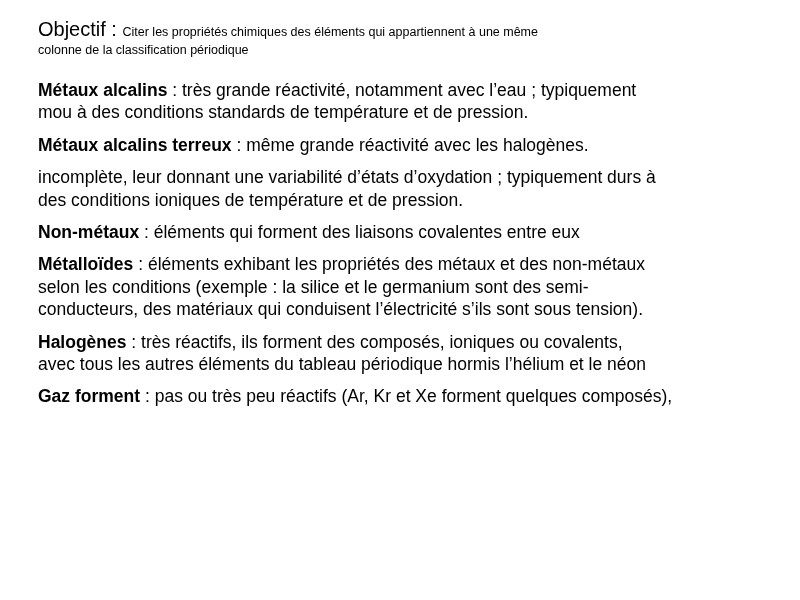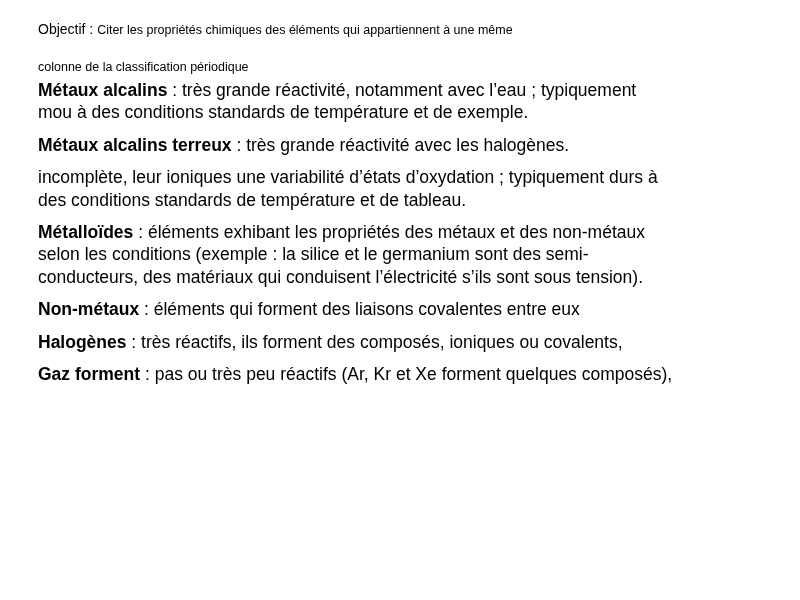--- a/index.html
+++ b/index.html
@@ -19,25 +19,24 @@
   }
   .objective {
     position: absolute;
     left: 38px;
     top: 20px;
     font-size: 12.5px;
     line-height: 18px;
     color: #000000;
   }
   .objective .obj-prefix {
-    font-size: 14px;
+    font-size: 20px;
   }
   .objective .obj-line2 {
     display: block;
-    margin-top: 19px;
   }
   .content {
     position: absolute;
     left: 38px;
     top: 79px;
     width: 748px;
   }
   .def {
     margin: 0 0 10px 0;
     font-size: 17.5px;
@@ -59,38 +58,39 @@
 
   <div class="objective">
     <span class="obj-prefix">Objectif : </span><span>Citer les propriétés chimiques des éléments qui appartiennent à une même</span>
     <span class="obj-line2">colonne de la classification périodique</span>
   </div>
 
   <div class="content">
 
   <p class="def">
         <span class="line"><strong class="term">Métaux alcalins</strong><span> : </span><span>très grande réactivité, notamment avec l’eau ; typiquement</span></span>
-        <span class="line">mou à des conditions standards de température et de exemple.</span>
+        <span class="line">mou à des conditions standards de température et de pression.</span>
       </p>
       <p class="def">
-        <span class="line"><strong class="term">Métaux alcalins terreux</strong><span> : </span><span>très grande réactivité avec les halogènes.</span></span>
+        <span class="line"><strong class="term">Métaux alcalins terreux</strong><span> : </span><span>même grande réactivité avec les halogènes.</span></span>
       </p>
       <p class="def">
-        <span class="line">incomplète, leur ioniques une variabilité d’états d’oxydation ; typiquement durs à</span>
-        <span class="line">des conditions standards de température et de tableau.</span>
+        <span class="line">incomplète, leur donnant une variabilité d’états d’oxydation ; typiquement durs à</span>
+        <span class="line">des conditions ioniques de température et de pression.</span>
+      </p>
+      <p class="def">
+        <span class="line"><strong class="term">Non-métaux</strong><span> : </span><span>éléments qui forment des liaisons covalentes entre eux</span></span>
       </p>
       <p class="def">
         <span class="line"><strong class="term">Métalloïdes</strong><span> : </span><span>éléments exhibant les propriétés des métaux et des non-métaux</span></span>
         <span class="line">selon les conditions (exemple : la silice et le germanium sont des semi-</span>
         <span class="line">conducteurs, des matériaux qui conduisent l’électricité s’ils sont sous tension).</span>
       </p>
       <p class="def">
-        <span class="line"><strong class="term">Non-métaux</strong><span> : </span><span>éléments qui forment des liaisons covalentes entre eux</span></span>
-      </p>
-      <p class="def">
         <span class="line"><strong class="term">Halogènes</strong><span> : </span><span>très réactifs, ils forment des composés, ioniques ou covalents,</span></span>
+        <span class="line">avec tous les autres éléments du tableau périodique hormis l’hélium et le néon</span>
       </p>
       <p class="def">
         <span class="line"><strong class="term">Gaz forment</strong><span> : </span><span>pas ou très peu réactifs (Ar, Kr et Xe forment quelques composés),</span></span>
       </p>
     </div>
 
 </div>
 
 </body></html>

